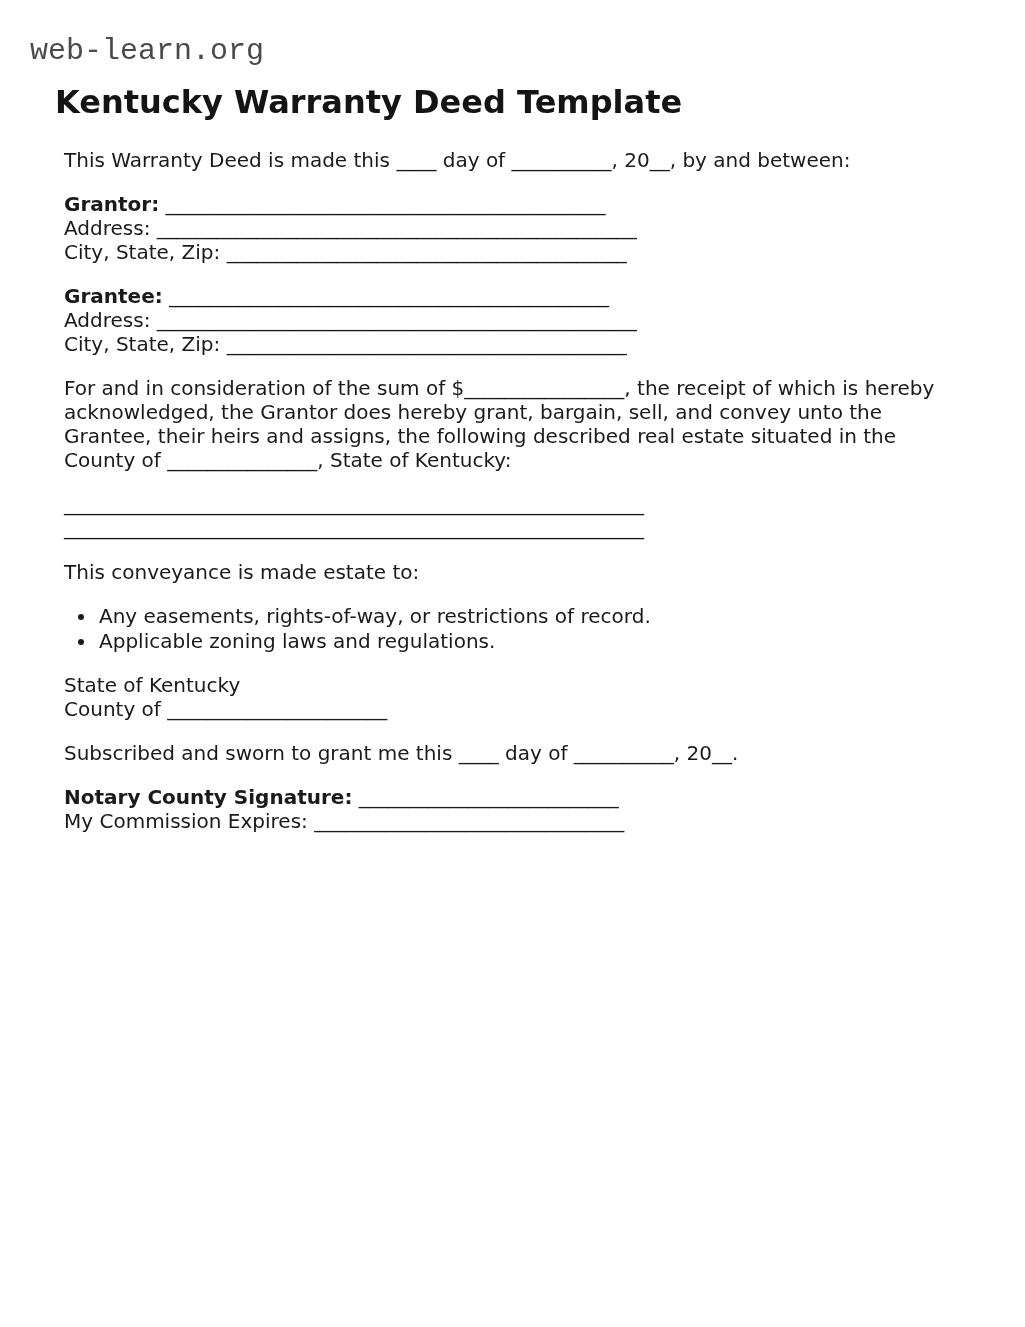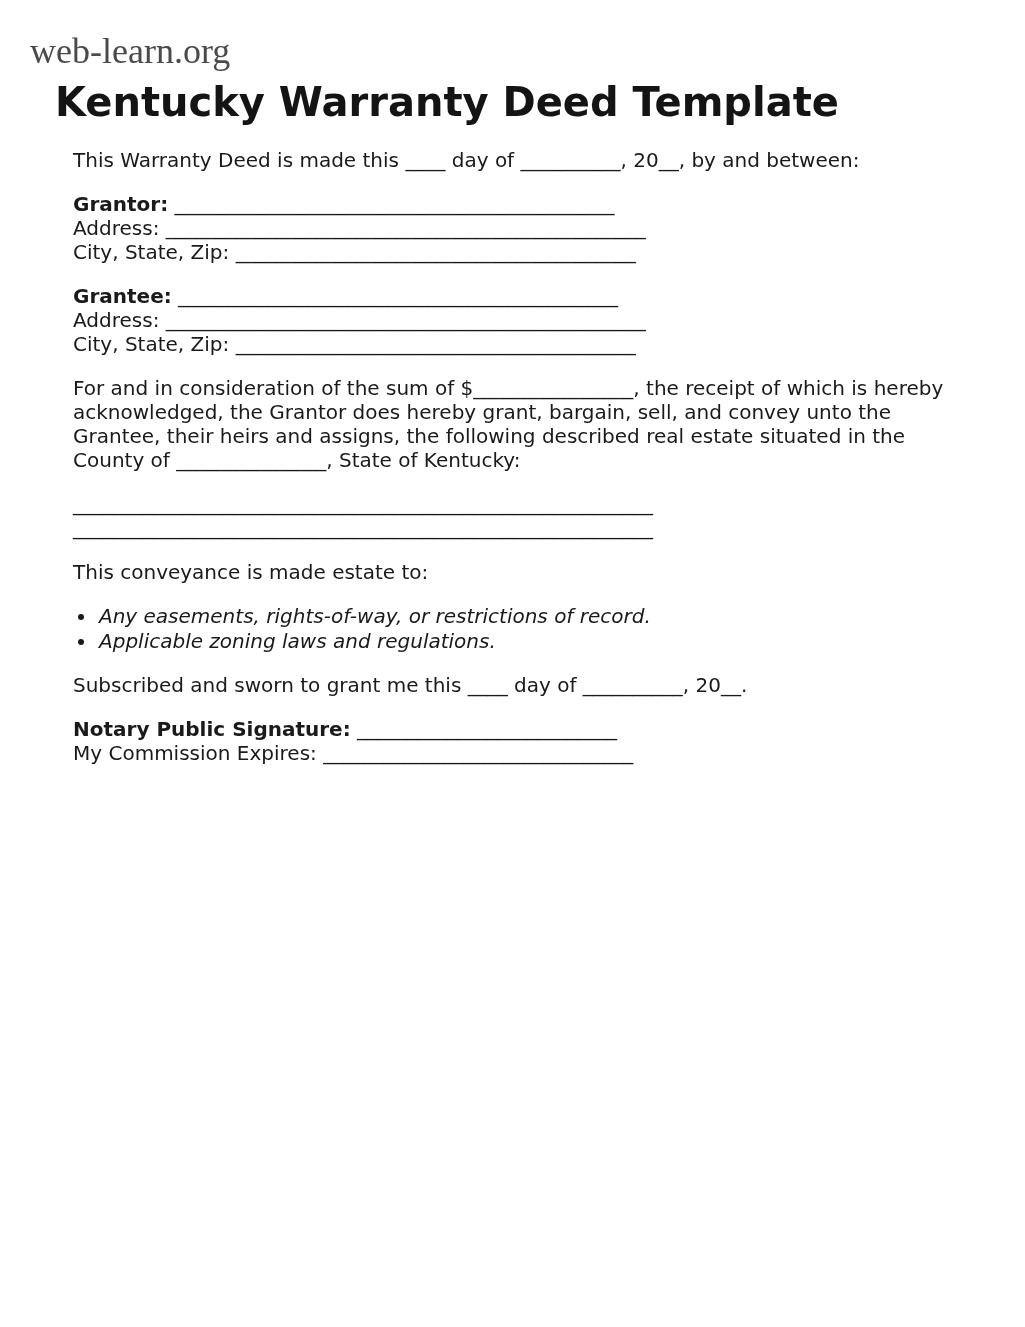--- a/index.html
+++ b/index.html
@@ -14,45 +14,44 @@
     box-sizing: border-box;
     padding: 30px 50px 0 57px;
     background: #ffffff;
     font-family: "DejaVu Sans", "Liberation Sans", sans-serif;
     font-size: 20px;
     line-height: 24px;
     color: #1a1a1a;
     overflow: hidden;
   }
   .logo {
-    font-family: Liberation Serif, serif;
-    font-size: 36px;
+    font-family: Liberation Mono, monospace;
+    font-size: 30px;
     line-height: 42px;
     color: #4a4a4a;
     margin: 0 0 0 -27px;
     white-space: nowrap;
   }
   h1.title {
-    font-size: 40px;
+    font-size: 32px;
     line-height: 52px;
     margin: 4px 0 0 -2px;
     color: #141414;
     font-weight: bold;
   }
   .page p {
-    margin: 20px 16px;
+    margin: 20px 7px;
   }
   .page ul {
     margin: 20px 0;
     padding: 0 0 0 40px;
   }
   .page li {
     margin: 0 0 1px 0;
     padding-left: 2px;
-    font-style: italic;
   }
   strong { font-weight: bold; }
   .blank { white-space: normal; word-break: break-all; }
 </style>
 </head>
 <body>
 
 <div class="page">
 
   <div class="logo">web-learn.org</div>
@@ -89,24 +88,29 @@
 
   <p>This conveyance is made estate to:</p>
 
   <ul>
     <li>Any easements, rights-of-way, or restrictions of record.</li>
     <li>Applicable zoning laws and regulations.</li>
   </ul>
 
 
 
+  <p>
+    <span>State of Kentucky</span><br>
+    <span>County of</span>
+    <span class="blank">______________________</span>
+  </p>
 
   <p>Subscribed and sworn to grant me this ____ day of __________, 20__.</p>
 
   <p>
-    <strong>Notary Public Signature:</strong>
+    <strong>Notary County Signature:</strong>
     <span class="blank">__________________________</span><br>
     <span>My Commission Expires:</span>
     <span class="blank">_______________________________</span>
   </p>
 
 
 </div>
 
 </body></html>

